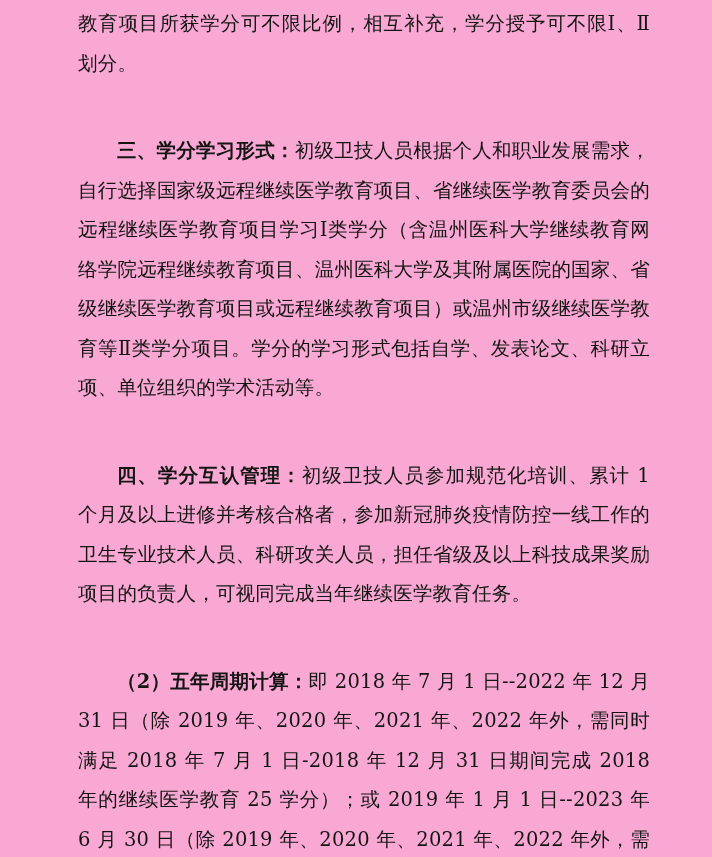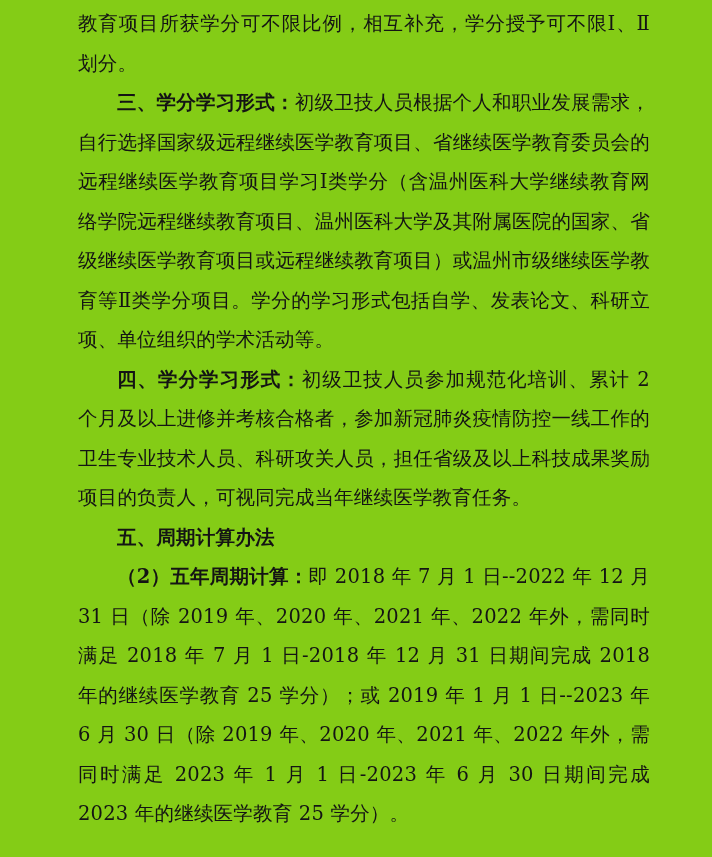--- a/index.html
+++ b/index.html
@@ -11,50 +11,50 @@
     width: 712px;
     height: 857px;
     overflow: hidden;
     font-family: "DejaVu Serif", "Liberation Serif", serif;
     color: #111111;
   }
   .page {
     position: relative;
     width: 712px;
     height: 857px;
-    background: #84cc16;
+    background: #f9a8d4;
     padding: 0;
     box-sizing: border-box;
   }
   .content {
     position: absolute;
     left: 78px;
     top: 4px;
     width: 572px;
   }
   p.para {
     margin: 0 0 0 0;
     font-size: 19.5px;
     line-height: 39.5px;
     text-align: justify;
     text-justify: inter-ideograph;
     letter-spacing: 0.2px;
     color: #141414;
   }
   p.indent {
     text-indent: 2em;
+    margin-top: 48px;
   }
   .bold {
     font-weight: bold;
   }
 </style>
 </head>
 <body>
 
 <div class="page">
   <div class="content" id="body-container">
       <p class="para"><span>教育项目所获学分可不限比例，相互补充，学分授予可不限Ⅰ、Ⅱ划分。</span></p>
       <p class="para indent"><span class="bold">三、学分学习形式：</span><span>初级卫技人员根据个人和职业发展需求，自行选择国家级远程继续医学教育项目、省继续医学教育委员会的远程继续医学教育项目学习Ⅰ类学分（含温州医科大学继续教育网络学院远程继续教育项目、温州医科大学及其附属医院的国家、省级继续医学教育项目或远程继续教育项目）或温州市级继续医学教育等Ⅱ类学分项目。学分的学习形式包括自学、发表论文、科研立项、单位组织的学术活动等。</span></p>
-      <p class="para indent"><span class="bold">四、学分学习形式：</span><span>初级卫技人员参加规范化培训、累计 2 个月及以上进修并考核合格者，参加新冠肺炎疫情防控一线工作的卫生专业技术人员、科研攻关人员，担任省级及以上科技成果奖励项目的负责人，可视同完成当年继续医学教育任务。</span></p>
-      <p class="para indent"><span class="bold">五、周期计算办法</span></p>
+      <p class="para indent"><span class="bold">四、学分互认管理：</span><span>初级卫技人员参加规范化培训、累计 1 个月及以上进修并考核合格者，参加新冠肺炎疫情防控一线工作的卫生专业技术人员、科研攻关人员，担任省级及以上科技成果奖励项目的负责人，可视同完成当年继续医学教育任务。</span></p>
       <p class="para indent"><span class="bold">（2）五年周期计算：</span><span>即 2018 年 7 月 1 日--2022 年 12 月 31 日（除 2019 年、2020 年、2021 年、2022 年外，需同时满足 2018 年 7 月 1 日-2018 年 12 月 31 日期间完成 2018 年的继续医学教育 25 学分）；或 2019 年 1 月 1 日--2023 年 6 月 30 日（除 2019 年、2020 年、2021 年、2022 年外，需同时满足 2023 年 1 月 1 日-2023 年 6 月 30 日期间完成 2023 年的继续医学教育 25 学分）。</span></p>
     </div>
 </div>
 
 </body></html>

